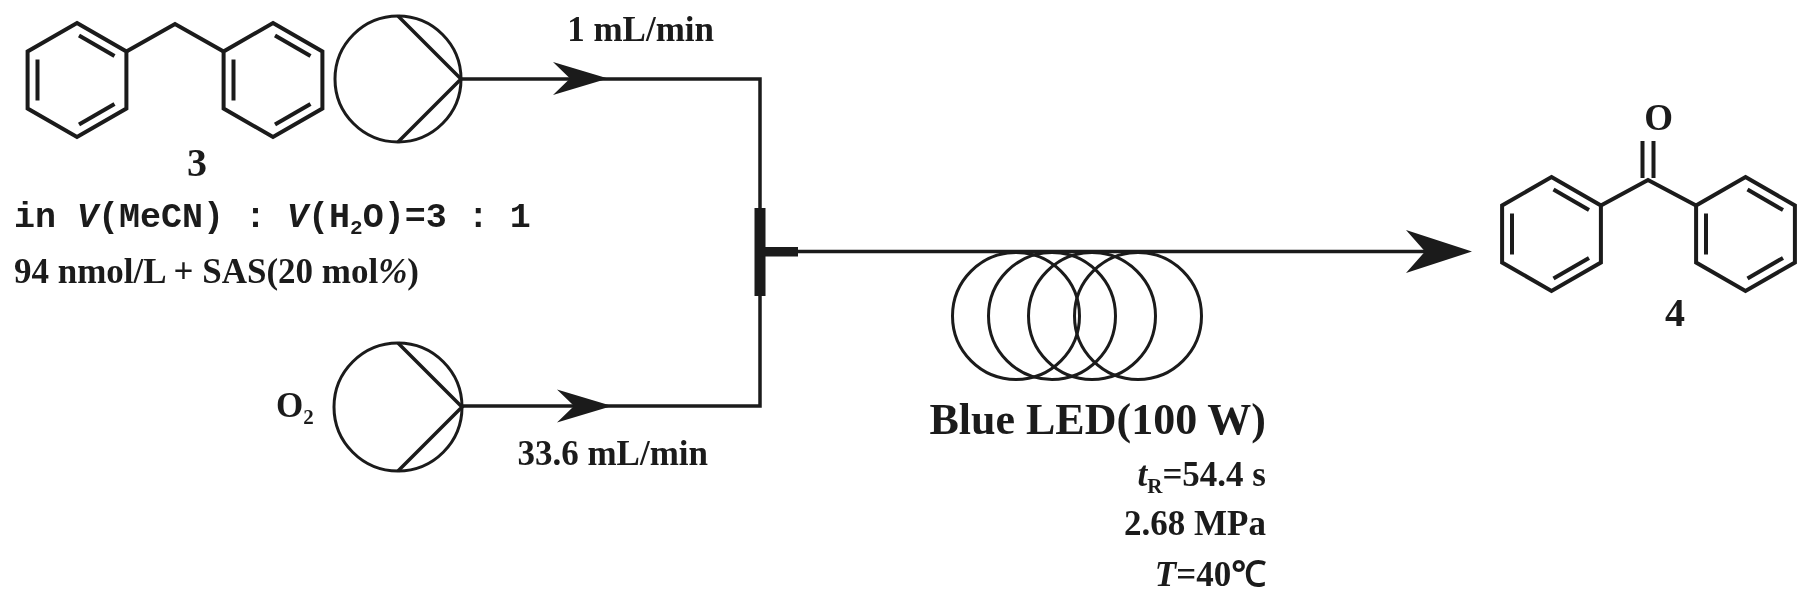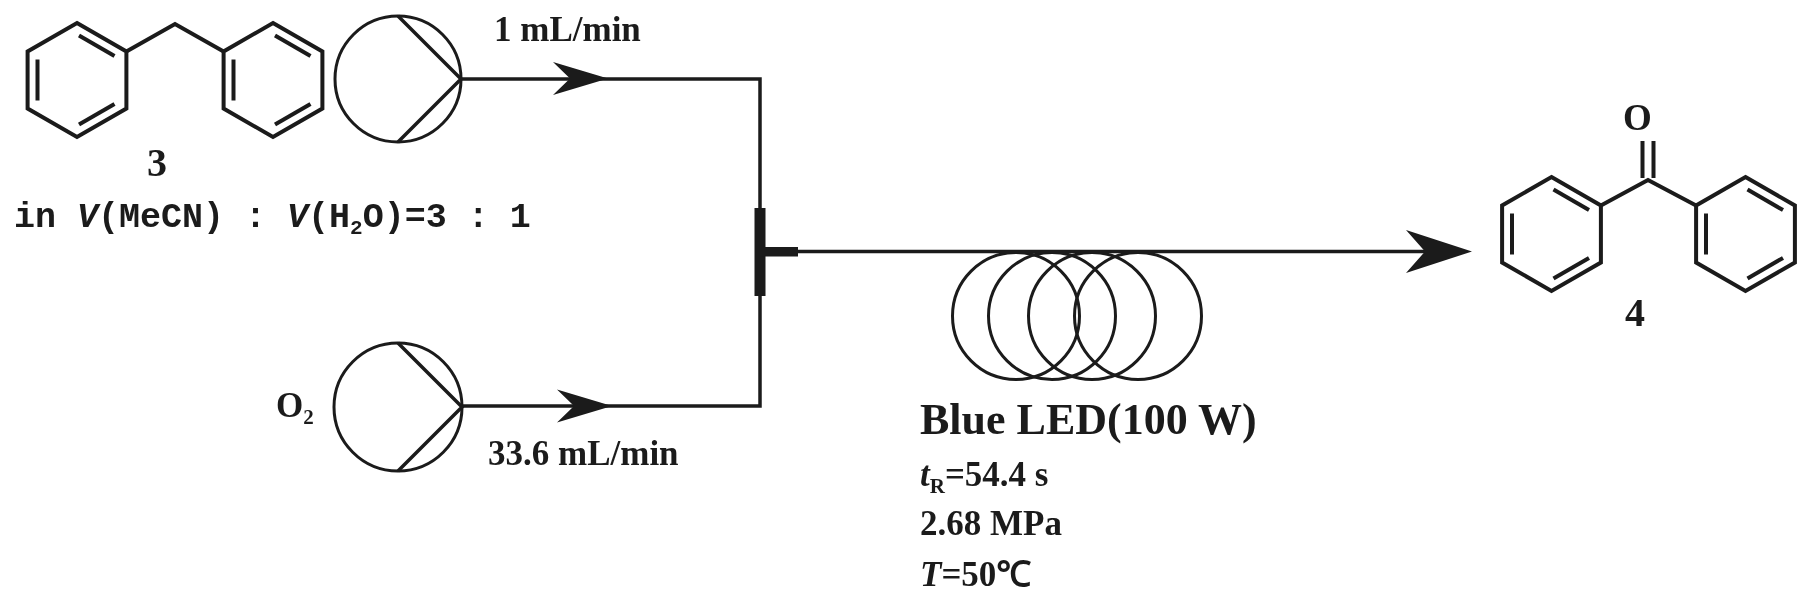--- a/index.html
+++ b/index.html
@@ -12,21 +12,21 @@
   #stage svg { position:absolute; left:0; top:0; }
   .txt {
     position:absolute;
     font-family:"Liberation Serif", serif;
     font-weight:700;
     font-size:35px;
     line-height:1;
     color:#1b1b1b;
     white-space:nowrap;
   }
-  .ctr { text-align:left; }
+  .ctr { text-align:right; }
   .it { font-style:italic; }
   .sb { font-size:0.6em; vertical-align:-0.32em; }
   .lbl { font-size:40px; }
 </style>
 </head>
 <body>
 
 <div id="stage">
 
   <svg width="1819" height="614" viewBox="0 0 1819 614">
@@ -81,32 +81,33 @@
       <polygon points="1472,251.5 1406,230 1425,251.5 1406,273"></polygon>
       <rect x="754.5" y="208" width="11" height="88"></rect>
       <rect x="760" y="247" width="38" height="9.5"></rect>
     </g>
   </svg>
 
   <div class="txt lbl ctr" style="left:147px; top:143px; width:60px;">3</div>
 
   <div class="txt" style="left:14px; top:201px;font-family:Liberation Mono, monospace;"><span>in </span><span class="it">V</span><span>(MeCN) : </span><span class="it">V</span><span>(H</span><span class="sb">2</span><span>O)=3 : 1</span></div>
 
+  <div class="txt" style="left:14px; top:254px;"><span>94 nmol/L + SAS(20 mol</span><span class="it">%</span><span>)</span></div>
 
   <div class="txt ctr" style="left:494px; top:12px; width:220px;">1 mL/min</div>
 
   <div class="txt" style="left:276px; top:388px;"><span>O</span><span class="sb">2</span></div>
 
   <div class="txt ctr" style="left:488px; top:436px; width:220px;">33.6 mL/min</div>
 
   <div class="txt ctr" style="left:920px; top:398px; width:346px; font-size:44px;">Blue LED(100 W)</div>
 
   <div class="txt ctr" style="left:920px; top:457px; width:346px;"><span class="it">t</span><span class="sb">R</span><span>=54.4 s</span></div>
 
   <div class="txt ctr" style="left:920px; top:506px; width:346px;">2.68 MPa</div>
 
-  <div class="txt ctr" style="left:920px; top:557px; width:346px;"><span class="it">T</span><span>=50℃</span></div>
+  <div class="txt ctr" style="left:920px; top:557px; width:346px;"><span class="it">T</span><span>=40℃</span></div>
 
   <div class="txt ctr" style="left:1623px; top:99px; width:50px; font-size:37px;">O</div>
 
   <div class="txt lbl ctr" style="left:1625px; top:293px; width:60px;">4</div>
 
 </div>
 
 </body></html>

